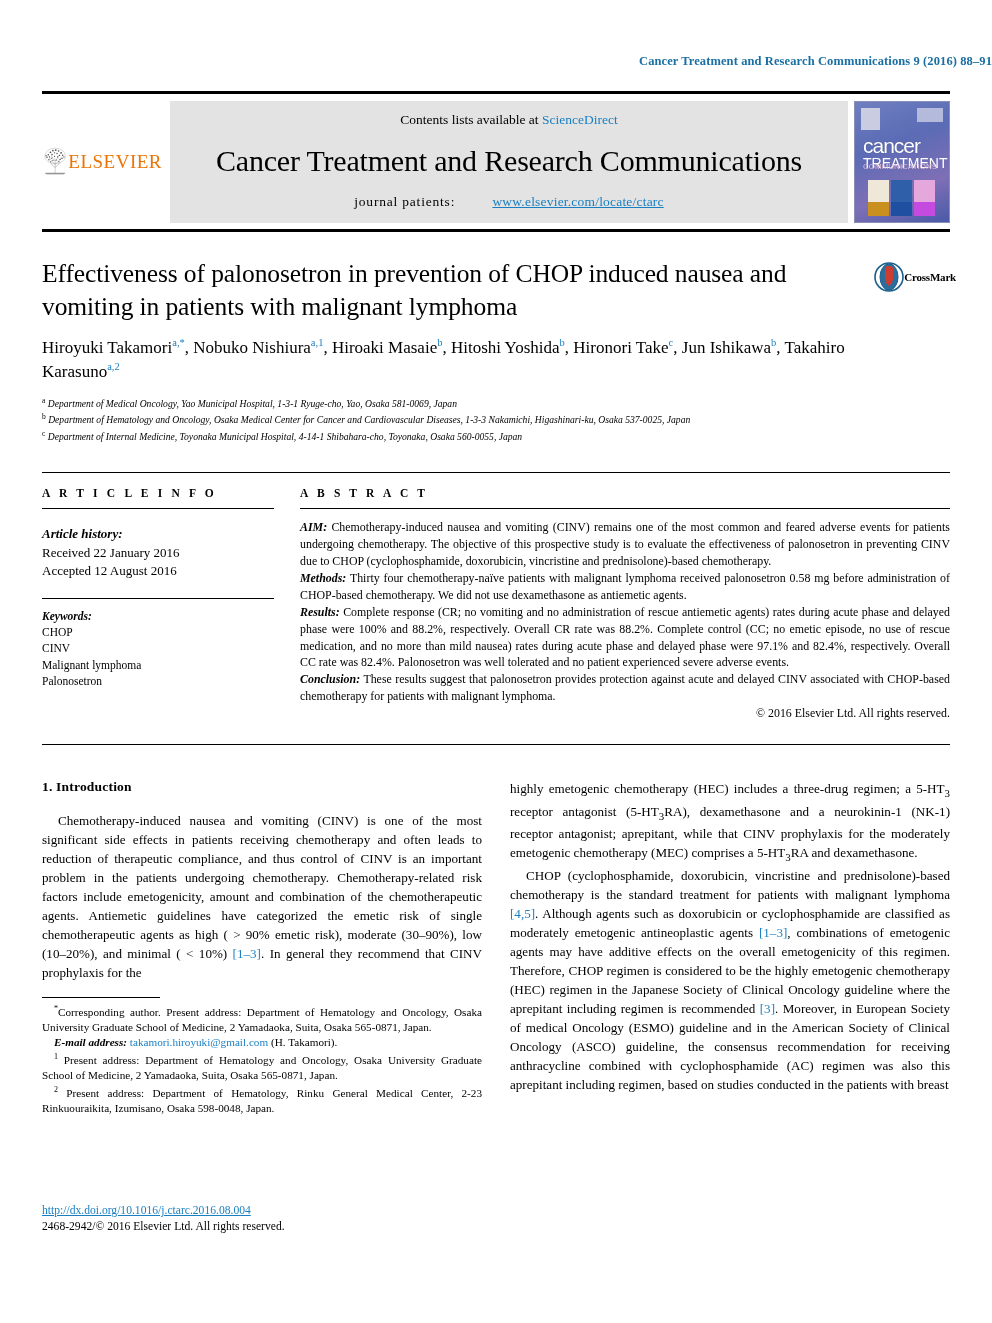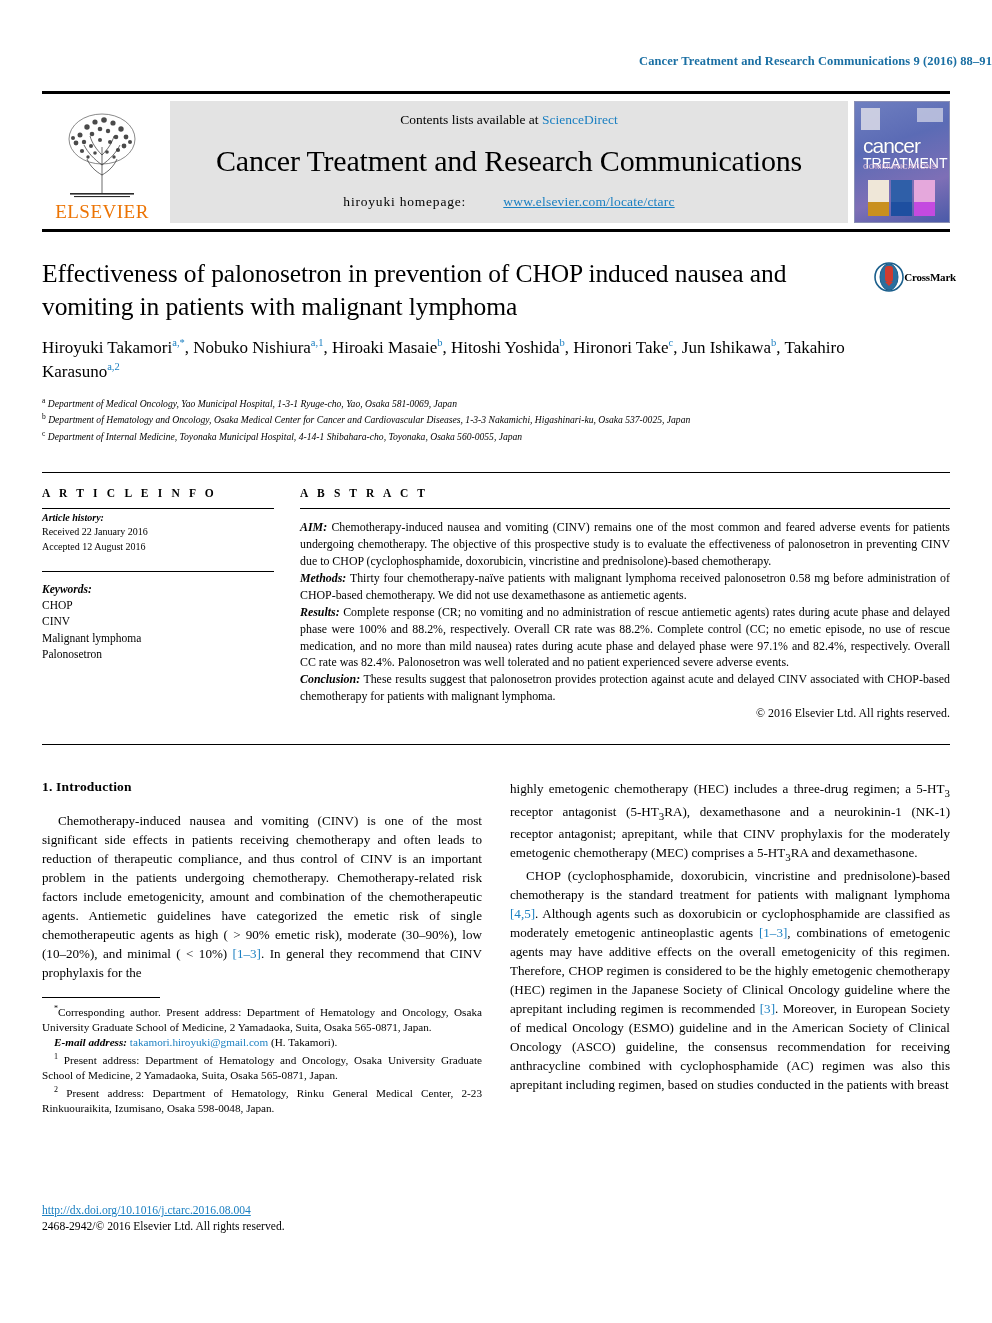--- a/index.html
+++ b/index.html
@@ -43,21 +43,20 @@
   .masthead {
     display: flex;
     align-items: stretch;
     height: 122px;
     margin-top: 7px;
   }
   .elsevier-logo {
     width: 120px;
     flex: 0 0 120px;
     display: flex;
-    flex-direction: column;
     align-items: center;
     justify-content: flex-end;
     padding-bottom: 2px;
   }
   .tree-svg { display:block; }
   .elsevier-word {
     font-family: "Liberation Serif", serif;
     font-size: 19px;
     letter-spacing: 0.5px;
     color: #ec7404;
@@ -192,22 +191,22 @@
   .col-info { width: 232px; flex: 0 0 232px; }
   .col-abs  { flex: 1 1 auto; }
   .sec-label {
     font-family: "Liberation Serif", serif;
     font-weight: bold;
     font-size: 11.5px;
     letter-spacing: 3.2px;
   }
   .hr-thin { border-top: 1.6px solid #000; margin-top: 9px; }
   .hist {
-    margin-top: 2px;
-    font-size: 10px;
+    margin-top: 16px;
+    font-size: 13px;
     line-height: 1.42;
   }
   .hist .it { font-style: italic; font-weight: bold; }
   .kw-rule { border-top: 1.2px solid #000; margin-top: 17px; }
   .kws {
     margin-top: 9px;
     font-size: 11.5px;
     line-height: 1.42;
   }
   .kws .it { font-style: italic; font-weight: bold; }
@@ -333,21 +332,21 @@
         </svg>
         <div class="elsevier-word">ELSEVIER</div>
       </div>
 
       <div class="masthead-center">
         <div class="contents-line">
           <span>Contents lists available at </span><a href="#" class="sd-link">ScienceDirect</a>
         </div>
         <div class="journal-title">Cancer Treatment and Research Communications</div>
         <div class="homepage-line">
-          <span>hiroyuki homepage: </span><a href="#" class="url">www.elsevier.com/locate/ctarc</a>
+          <span>journal patients: </span><a href="#" class="url">www.elsevier.com/locate/ctarc</a>
         </div>
       </div>
 
       <div class="cover">
         <div class="cov-els"></div>
         <div class="cov-badge"></div>
         <div class="cov-t1">cancer</div>
         <div class="cov-t2">TREATMENT</div>
         <div class="cov-t3">COMMUNICATIONS</div>
         <div class="tiles">

